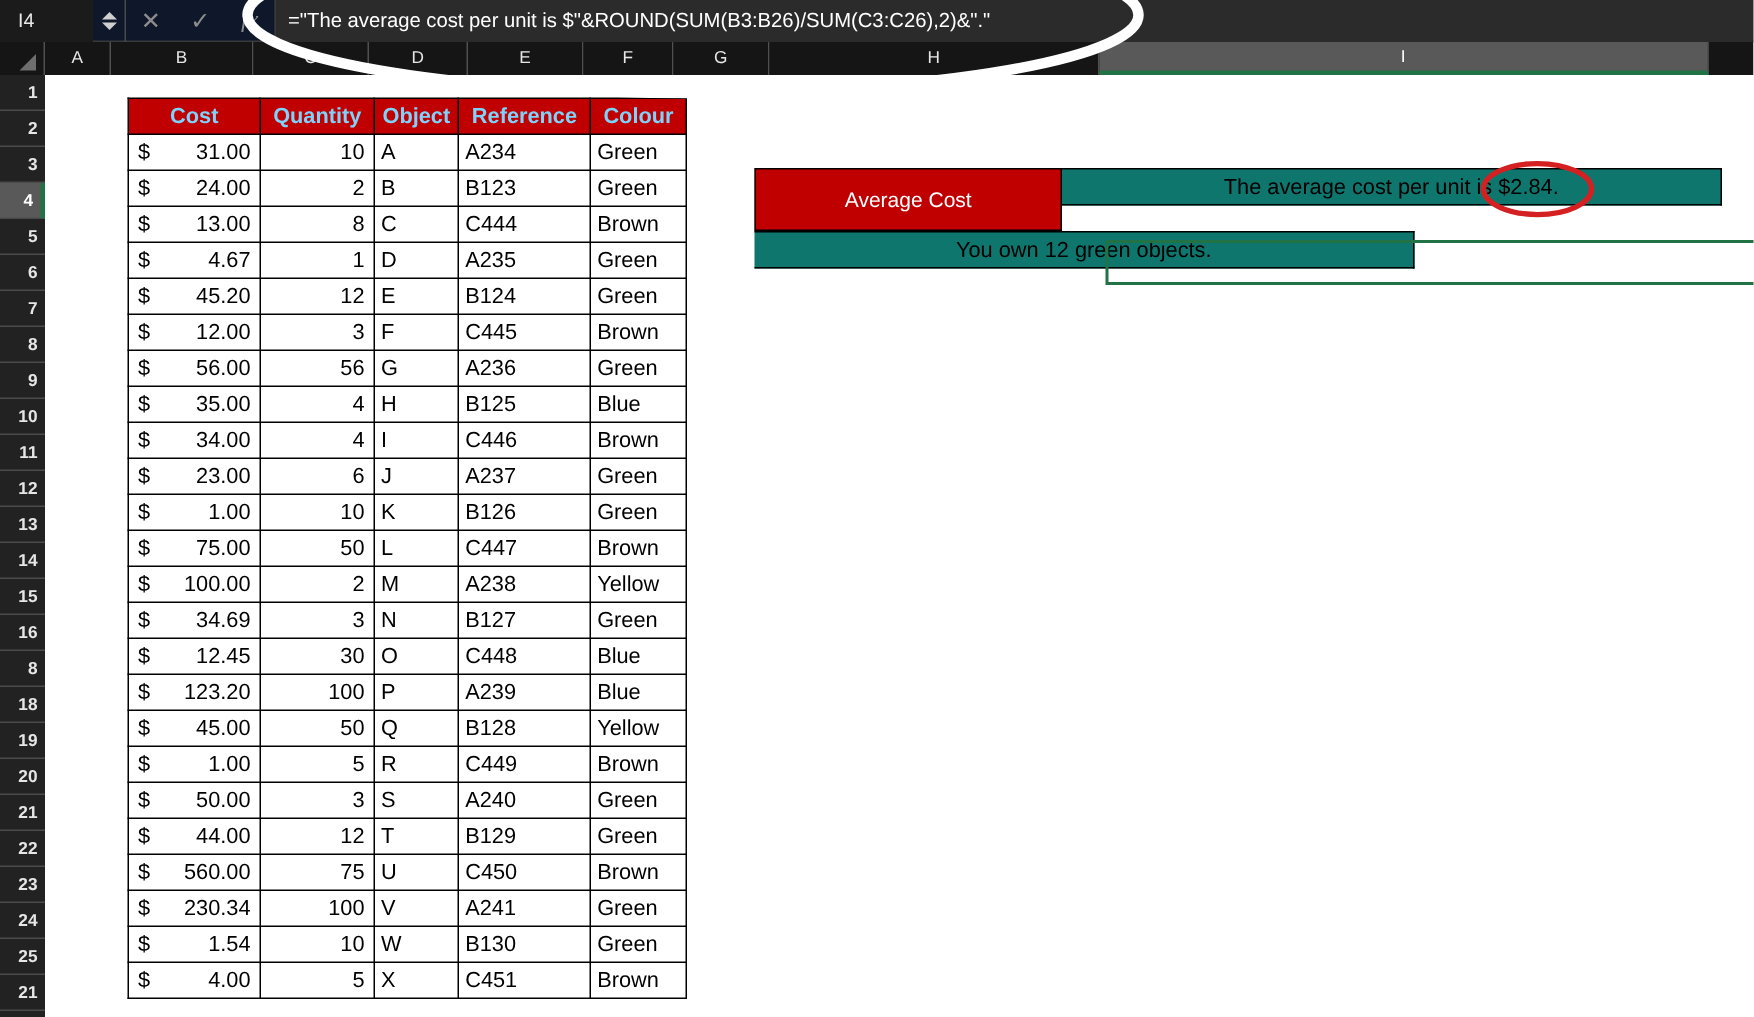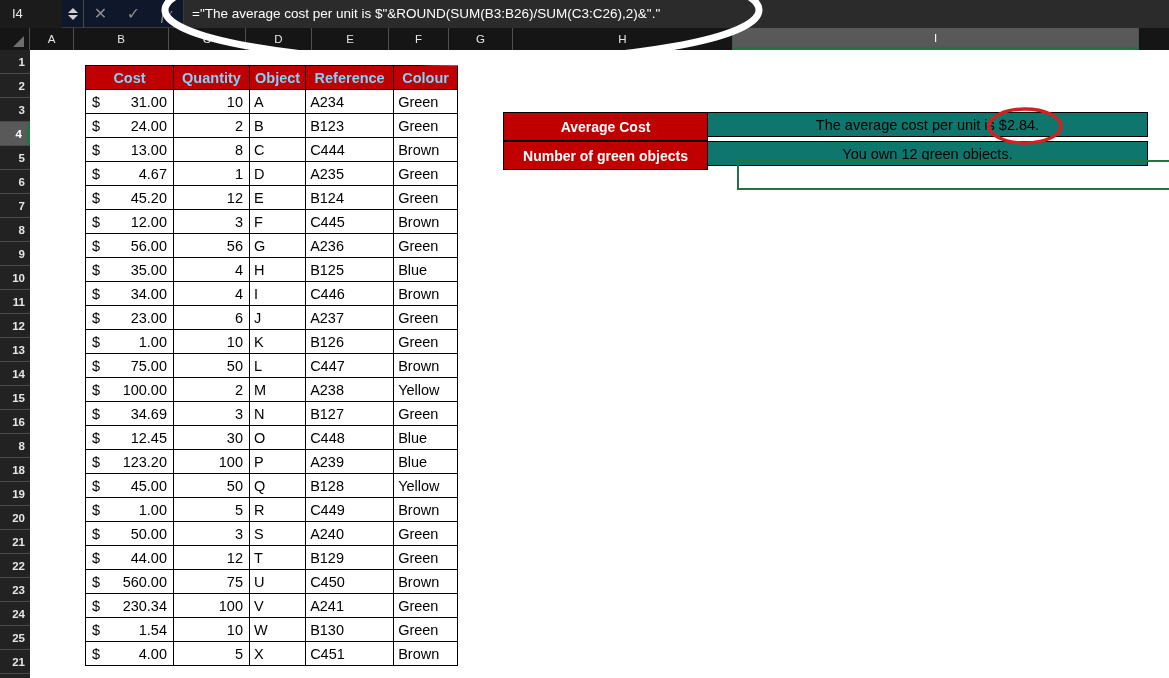--- a/index.html
+++ b/index.html
@@ -145,23 +145,23 @@
   td.ref-cell { width: 88px; text-align: left; margin-left: 32px; }
   td.col-cell { width: 64px; text-align: left; }
 
   
   .result-panel {
     position: absolute; left: 473px; top: 62px;
     font-size: 14.5px;
   }
   .result-row { display: flex; }
   .result-label {
-    width: 205px; height: 29px;
+    width: 205px; height: 42px;
     background: #C00000; color: #ffffff;
-    font-weight: bold; font-size: 14px;
+    font-weight: normal; font-size: 14px;
     display: flex; align-items: center; justify-content: center;
     border: 1px solid #000000;
   }
   .result-value {
     width: 440px; height: 25px;
     background: #0f766e; color: #000000;
     display: flex; align-items: center; justify-content: center;
     border: 1px solid #000000;
     border-left: none;
   }
@@ -546,21 +546,20 @@
           </tr>
         </tbody>
     </table>
 
     <div class="result-panel" id="result-panel">
         <div class="result-row">
           <div class="result-label">Average Cost</div>
           <div class="result-value">The average cost per unit is $2.84.</div>
         </div>
         <div class="result-row">
-          <div class="result-label">Number of green objects</div>
           <div class="result-value">You own 12 green objects.</div>
         </div>
       </div>
 
     <div class="selection-box"></div>
 
   </div>
 
   <svg class="annot-layer" width="1169" height="678" viewBox="0 0 1169 678">
 

